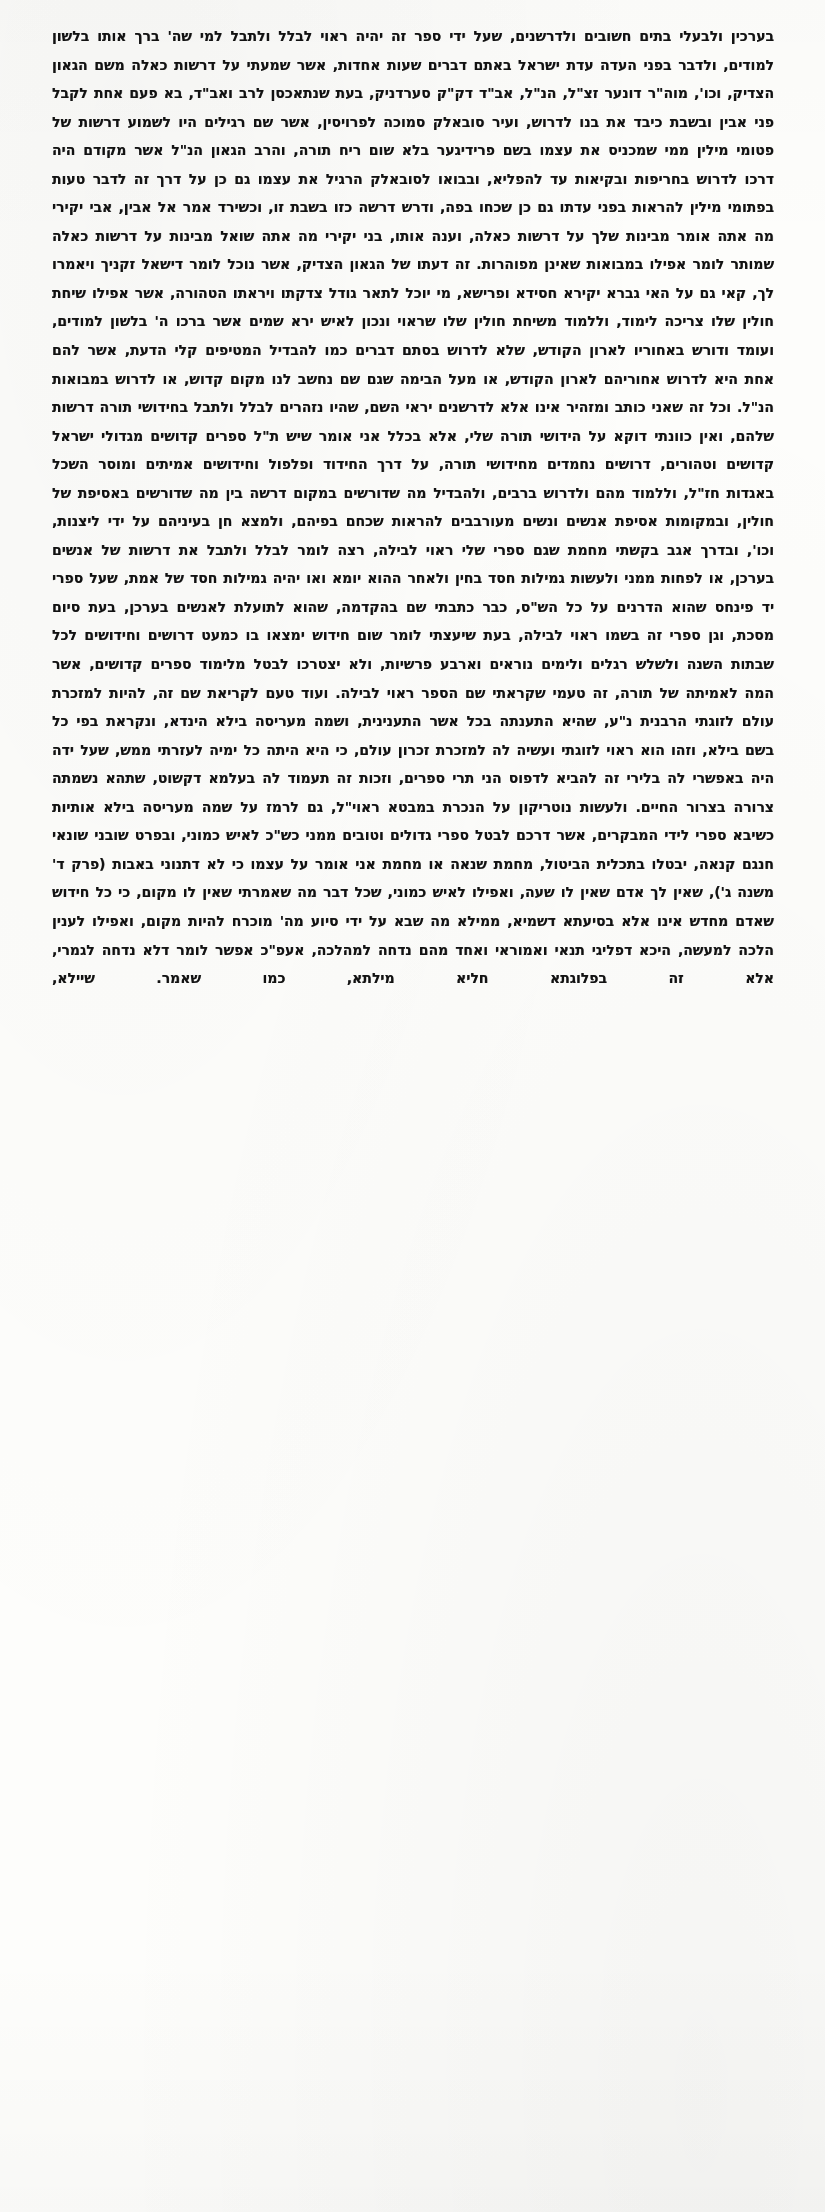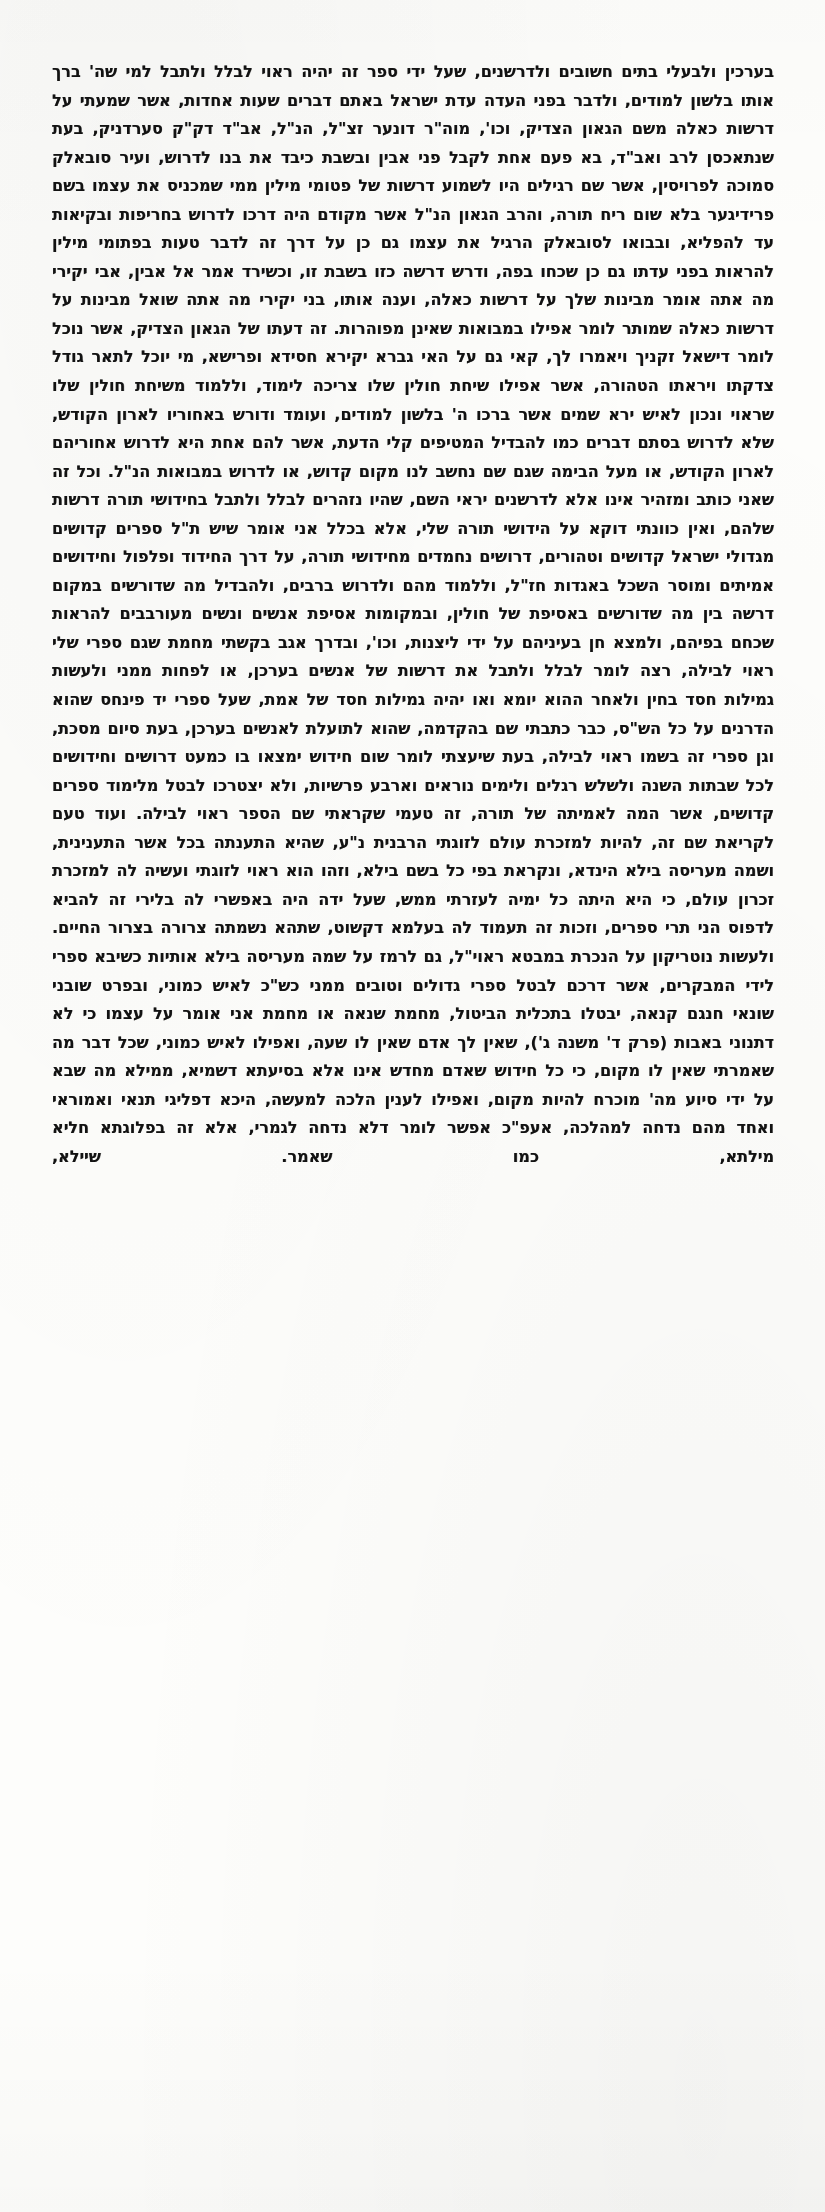--- a/index.html
+++ b/index.html
@@ -32,27 +32,26 @@
   }
   #text-column {
     position: absolute;
     left: 52px;
     top: 22px;
     width: 722px;
     direction: rtl;
     text-align: justify;
     text-align-last: justify;
     font-family: "DejaVu Sans", sans-serif;
-    font-size: 16px;
+    font-size: 14px;
     line-height: 28.55px;
     color: #121212;
     font-weight: 700;
     letter-spacing: 0px;
     word-spacing: 1px;
-    margin-top: 36px;
     -webkit-font-smoothing: none;
   }
   #text-column p {
     margin: 0;
   }
   
   #text-column {
     text-shadow: 0.35px 0 0 rgba(0,0,0,0.35), 0 0.35px 0 rgba(0,0,0,0.18);
   }
 </style>

